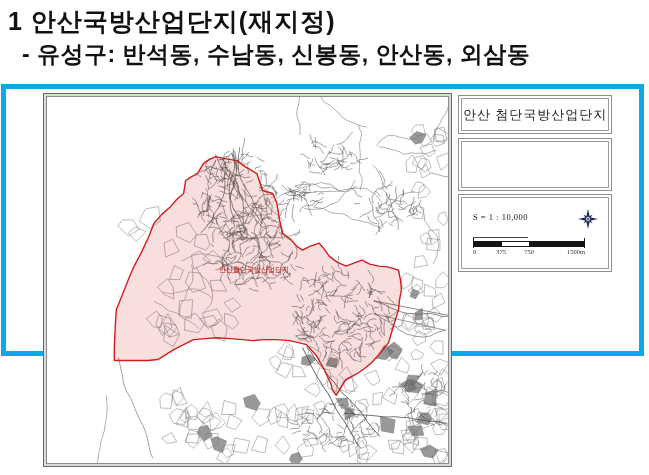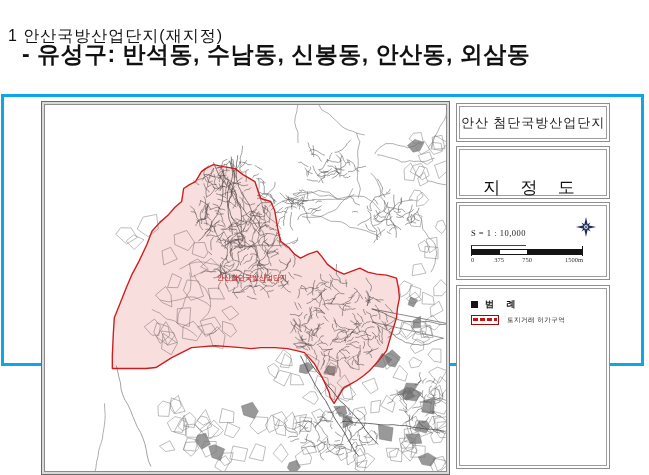--- a/index.html
+++ b/index.html
@@ -1,23 +1,23 @@
 <!DOCTYPE html>
 <html><head>
 <meta charset="utf-8">
 <style>
   html,body{margin:0;padding:0;background:#fff;}
   #root{position:relative;width:649px;height:475px;background:#fff;overflow:hidden;
         font-family:"Liberation Sans",sans-serif;color:#111;}
-  .doc-title{position:absolute;left:8px;top:5px;font-size:16px;font-weight:normal;
-             letter-spacing:1px;white-space:nowrap;margin-top:21px;}
+  .doc-title{position:absolute;left:8px;top:5px;font-size:25px;font-weight:bold;
+             letter-spacing:1px;white-space:nowrap;}
   .doc-subtitle{position:absolute;left:22px;top:39px;font-size:23px;font-weight:bold;
              letter-spacing:0.5px;white-space:nowrap;}
-  .figure-box{position:absolute;left:1px;top:94px;width:643px;height:272px;
-              border:3px solid #0ea5e9;background:#fff;box-sizing:border-box;}
+  .figure-box{position:absolute;left:1px;top:84px;width:643px;height:272px;
+              border:5px solid #0ea5e9;background:#fff;box-sizing:border-box;}
   
   .map-frame{position:absolute;left:37px;top:4px;width:409px;height:374px;
              border:1px solid #6b6b6b;background:#d9d9d9;box-sizing:border-box;}
   .map-inner{position:absolute;inset:2px;border:1px solid #8c8c8c;background:#fff;
              overflow:hidden;}
   .map-inner svg{display:block;width:100%;height:100%;}
   .zone-label{position:absolute;left:172px;top:168px;font-size:7px;font-weight:bold;
               color:#c03434;opacity:.85;white-space:nowrap;letter-spacing:0;}
   
   .pbox{position:absolute;left:452px;width:154px;border:1px solid #8e8e8e;
@@ -28,21 +28,21 @@
                justify-content:center;text-align:center;}
   .complex-name{font-size:13px;letter-spacing:1px;color:#222;}
   .doc-type1{position:absolute;left:0;right:0;top:9px;text-align:center;
              font-size:13px;letter-spacing:1px;color:#222;}
   .doc-type2{position:absolute;left:0;right:0;top:26px;text-align:center;
              font-size:17px;letter-spacing:8px;color:#111;}
   
   .compass{position:absolute;right:9px;top:10px;width:22px;height:22px;}
   .scale-wrap{position:absolute;left:11px;bottom:11px;width:112px;}
   .scale-label{display:inline-block;font-size:8.5px;border-bottom:1px solid #444;
-               padding-bottom:7px;letter-spacing:0.5px;color:#222;}
+               padding-bottom:15px;letter-spacing:0.5px;color:#222;}
   .scale-bar{position:relative;margin-top:3px;height:4px;border:1px solid #141414;
              background:linear-gradient(90deg,#141414 0 25%,#fff 25% 50%,#141414 50% 100%);}
   .scale-bar .tick{position:absolute;top:-4px;width:1px;height:10px;background:#141414;}
   .scale-ticks{position:relative;height:9px;margin-top:1px;font-size:6.5px;color:#333;}
   .scale-ticks span{position:absolute;top:0;}
   
   .legend-title-row{position:absolute;left:11px;top:9px;display:flex;align-items:center;}
   .legend-square{width:7px;height:7px;background:#141414;display:inline-block;}
   .legend-title{font-size:9px;font-weight:bold;letter-spacing:5px;margin-left:7px;color:#111;}
   .legend-item-row{position:absolute;left:11px;top:26px;display:flex;align-items:center;}
@@ -900,21 +900,20 @@
     </div>
 
     <div class="pbox" style="top:6px;height:39px">
       <div class="pbox-inner">
         <div class="pbox-center serif complex-name">안산 첨단국방산업단지</div>
       </div>
     </div>
 
     <div class="pbox" style="top:49px;height:53px">
       <div class="pbox-inner">
-        <div class="doc-type2 serif">지 정 도</div>
       </div>
     </div>
 
     <div class="pbox" style="top:105px;height:78px">
       <div class="pbox-inner">
         <svg class="compass" viewBox="0 0 24 24">
           <g id="compass-g">
               <path d="M12 1 L14 10 L23 12 L14 14 L12 23 L10 14 L1 12 L10 10 Z" fill="#1d2b5a"></path>
               <path d="M12 5 L13.4 10.6 L19 12 L13.4 13.4 L12 19 L10.6 13.4 L5 12 L10.6 10.6 Z" fill="#1d2b5a" transform="rotate(45 12 12)"></path>
               <circle cx="12" cy="12" r="2.6" fill="#fff" stroke="#1d2b5a" stroke-width="1"></circle>
@@ -930,29 +929,15 @@
           <div class="scale-ticks serif">
             <span style="left:0">0</span>
             <span style="left:25%;transform:translateX(-50%)">375</span>
             <span style="left:50%;transform:translateX(-50%)">750</span>
             <span style="right:0">1500m</span>
           </div>
         </div>
       </div>
     </div>
 
-    <div class="pbox" style="top:188px;height:184px">
-      <div class="pbox-inner">
-        <div class="legend-title-row">
-          <span class="legend-square"></span>
-          <span class="legend-title">범  례</span>
-        </div>
-        <div class="legend-item-row">
-          <span class="legend-swatch">
-              <i></i>
-            </span>
-          <span class="legend-item-label">토지거래 허가구역</span>
-        </div>
-      </div>
-    </div>
 
   </div>
 </div>
 
 </body></html>

